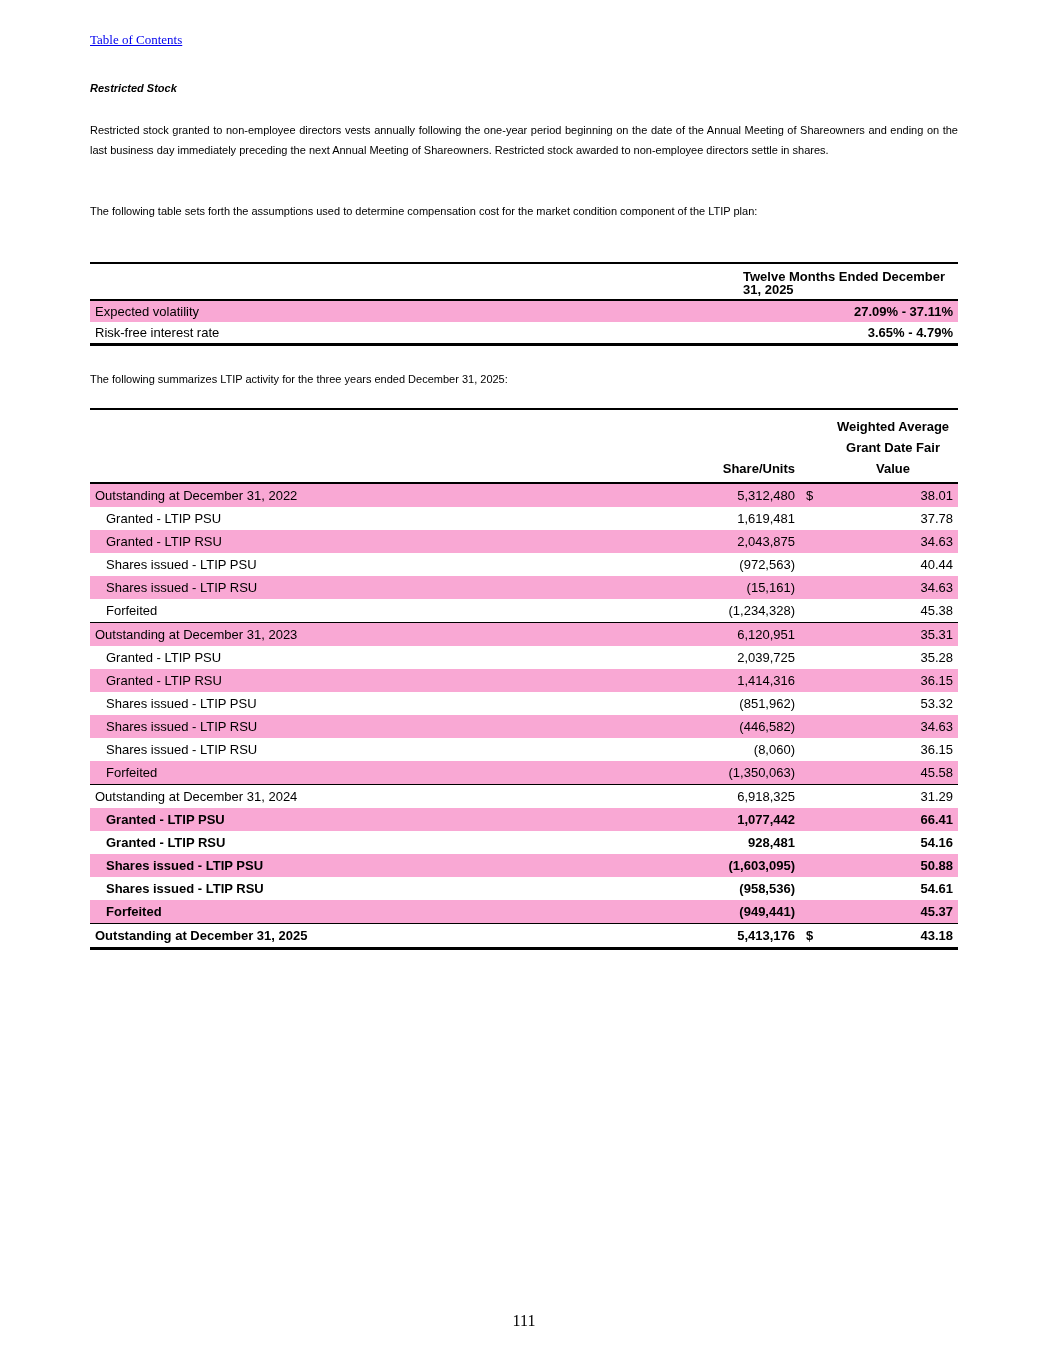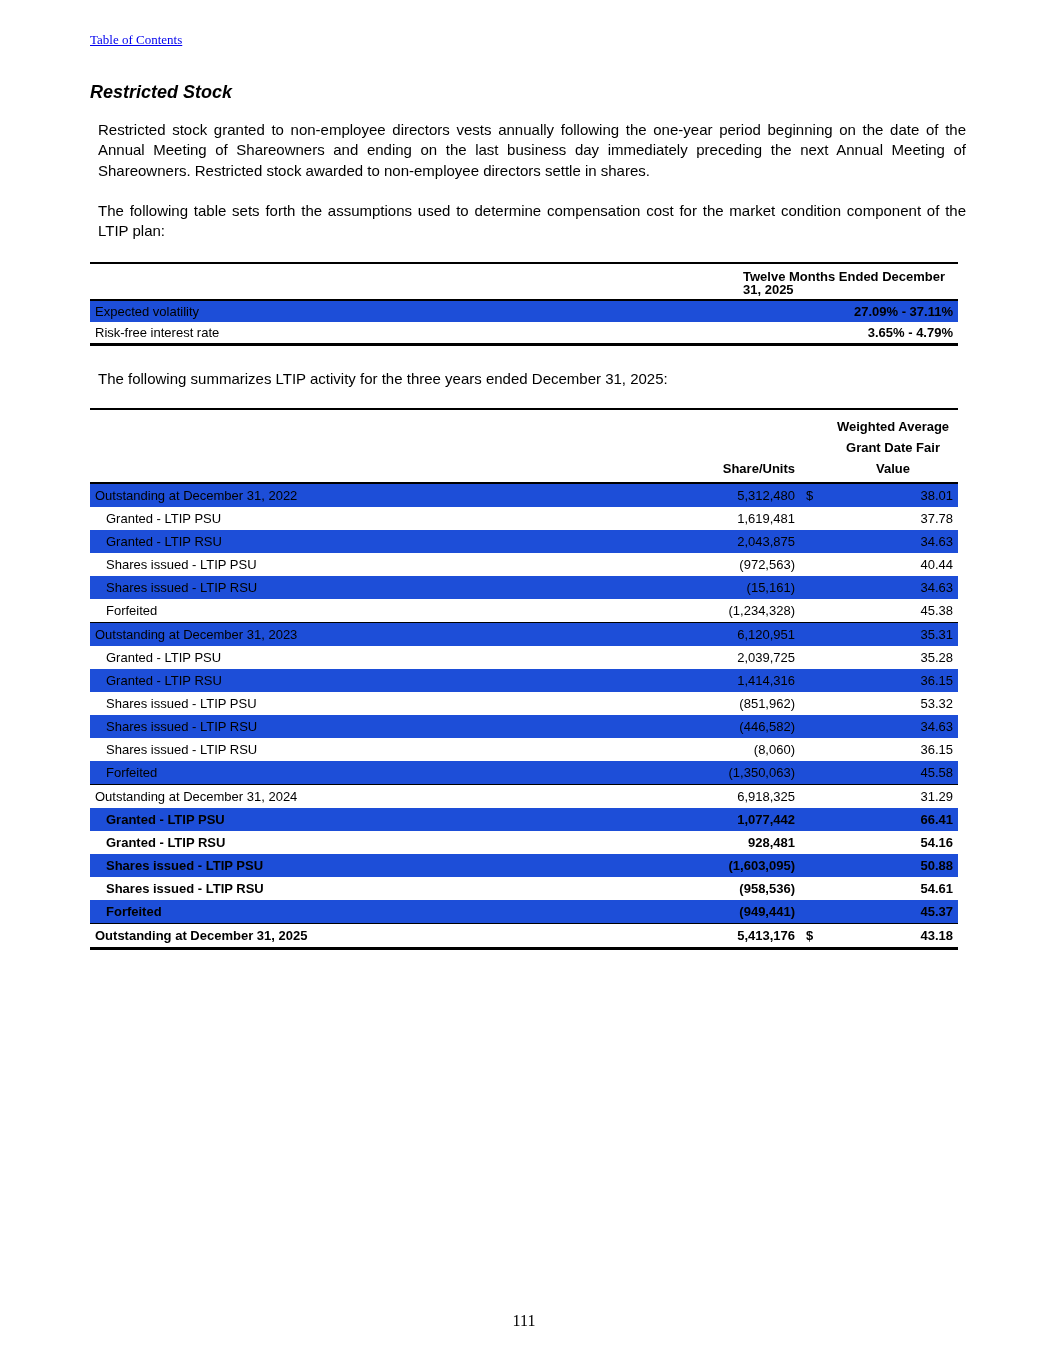--- a/index.html
+++ b/index.html
@@ -1,30 +1,30 @@
 <!DOCTYPE html>
 <html><head>
 <meta charset="utf-8">
 <style>
   html, body { margin: 0; padding: 0; background: #ffffff; }
   body { width: 1048px; height: 1365px; position: relative; font-family: "Liberation Sans", sans-serif; color: #000; }
   .toc { position: absolute; left: 90px; top: 32px; font-family: "Liberation Serif", serif; font-size: 13px; color: #0000ee; text-decoration: underline; cursor: pointer; }
-  .section-title { position: absolute; left: 90px; top: 82px; font-size: 18px; font-weight: bold; font-style: italic; }
-  .para { position: absolute; left: 98px; width: 868px; font-size: 15px; line-height: 20.3px; text-align: justify; margin: 0; }
+  .section-title { position: absolute; left: 90px; top: 82px; font-size: 11px; font-weight: bold; font-style: italic; }
+  .para { position: absolute; left: 90px; width: 868px; font-size: 11px; line-height: 20.3px; text-align: justify; margin: 0; }
   .p1 { top: 120px; }
   .p2 { top: 201px; }
   .p3 { top: 369px; }
 
   table { border-collapse: collapse; position: absolute; left: 90px; width: 868px; font-size: 13px; }
   td, th { padding: 0 5px; }
   .t1 { top: 262px; border-top: 2px solid #000; }
   .t1 th { font-weight: bold; text-align: left; line-height: 13px; padding-top: 6px; padding-bottom: 3px; border-bottom: 2px solid #000; }
   .t1 td { height: 21px; }
   .t1 tr.last td { border-bottom: 3px solid #000; }
-  .shade td { background: #1d4ed8; }
+  .shade td { background: #f9a8d4; }
   .num { text-align: right; }
   .bold { font-weight: bold; }
 
   .t2 { top: 408px; border-top: 2px solid #000; }
   .t2 th { font-weight: bold; line-height: 21px; padding-top: 6px; padding-bottom: 3px; border-bottom: 2px solid #000; vertical-align: bottom; text-align: center; }
   .t2 td { height: 23px; line-height: 23px; }
   .t2 td.label.indent { padding-left: 16px; }
   .t2 td.dollar { width: 18px; text-align: left; padding: 0 0 0 6px; }
   .t2 tr.sep td { border-top: 1.5px solid #000; margin-left: 10px; }
   .t2 tr.total td { border-bottom: 3px solid #000; }

